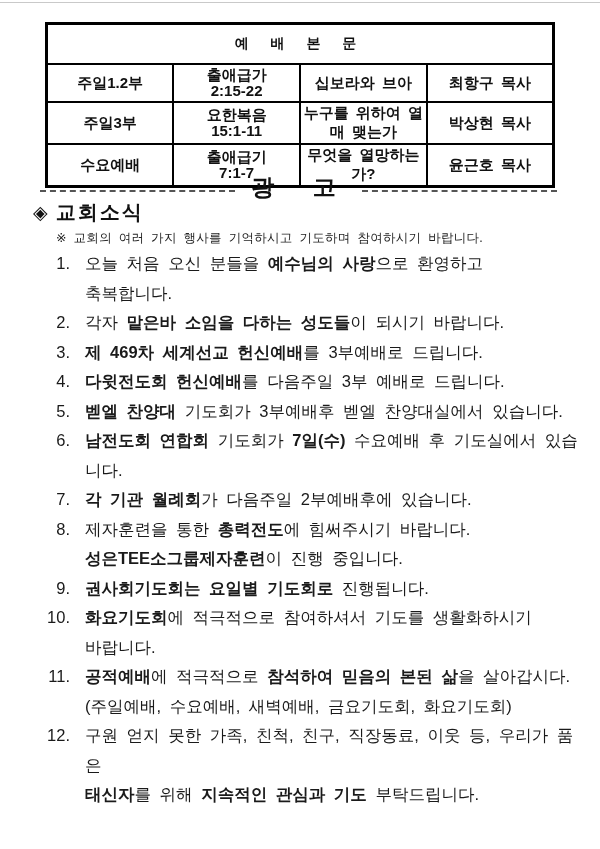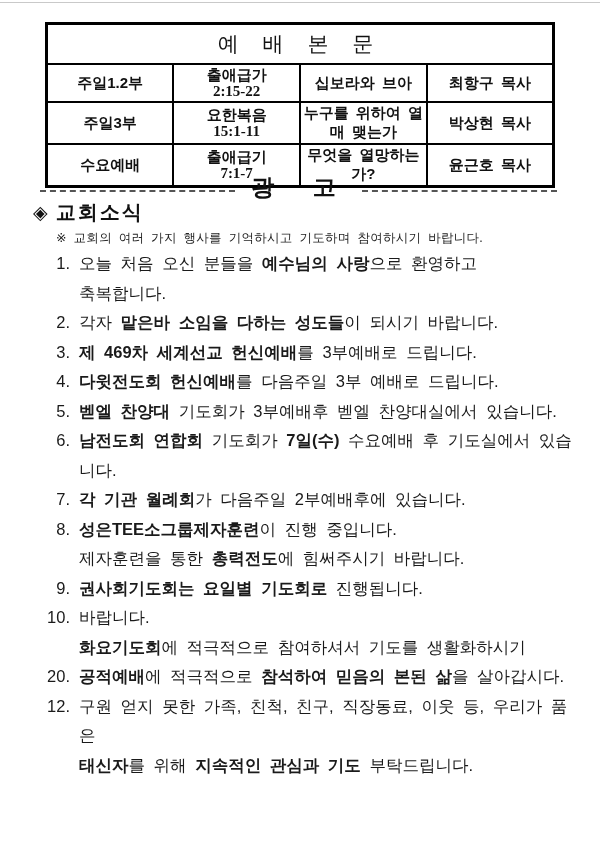--- a/index.html
+++ b/index.html
@@ -13,32 +13,32 @@
   
   .scripture-table{
     position:absolute;top:22px;left:45px;width:510px;
     border-collapse:collapse;table-layout:fixed;
   }
   .scripture-table, .scripture-table td, .scripture-table th{
     border:2px solid #000;
   }
   .scripture-table{border:3px solid #000;}
   .scripture-table th.title-cell{
-    height:38px;font-size:21px;font-weight:normal;letter-spacing:9px;
+    height:38px;font-size:14px;font-weight:bold;letter-spacing:9px;
     text-align:center;vertical-align:middle;padding:0;
   }
   .scripture-table td{
     height:34px;text-align:center;vertical-align:middle;
     font-weight:bold;font-size:15px;padding:1px 2px;word-spacing:3px;border-radius:8px;
   }
   .col-service{width:16%;}
   .col-ref{width:18.5%;}
   .col-sermon{width:43.5%;font-size:16px;}
   .col-pastor{width:22%;}
-  .ref-book,.ref-verse{line-height:16px;font-size:15px;font-family:Liberation Serif, serif;}
+  .ref-book,.ref-verse{line-height:16px;font-size:15px;}
 
   
   .gonggo{
     position:absolute;top:172px;left:40px;right:43px;
     display:flex;align-items:center;
   }
   .gonggo .dash{flex:1;border-top:2px dashed #555;height:0;margin-top:6px;}
   .gonggo .gonggo-title{
     font-size:23px;font-weight:bold;letter-spacing:16px;
     margin:0 10px 0 16px;white-space:nowrap;
@@ -59,21 +59,21 @@
   .announcement-list{
     position:absolute;top:249px;left:38px;width:540px;
     font-size:16.5px;line-height:29.5px;word-spacing:4px;color:#1a1a1a;
   }
   .item{display:flex;margin:0;}
   .item .num{
     width:32px;min-width:32px;text-align:right;margin-right:9px;
     white-space:nowrap;
   }
   .item .body{flex:1;}
-  .item .line{white-space:normal;}
+  .item .line{white-space:normal;margin-left:6px;}
   .item .b{font-weight:bold;}
 </style>
 </head>
 <body>
 
 <div class="top-hairline"></div>
 
 <table class="scripture-table">
   <tbody>
       <tr>
@@ -162,41 +162,42 @@
     </div>
     <div class="item">
       <span class="num">7.</span>
       <div class="body">
         <div class="line"><span class="b">각 기관 월례회</span><span>가 다음주일 2부예배후에 있습니다.</span></div>
       </div>
     </div>
     <div class="item">
       <span class="num">8.</span>
       <div class="body">
+        <div class="line"><span>제자훈련을 통한 </span><span class="b">총력전도</span><span>에 힘써주시기 바랍니다.</span></div>
         <div class="line"><span class="b">성은TEE소그룹제자훈련</span><span>이 진행 중입니다.</span></div>
-        <div class="line"><span>제자훈련을 통한 </span><span class="b">총력전도</span><span>에 힘써주시기 바랍니다.</span></div>
       </div>
     </div>
     <div class="item">
       <span class="num">9.</span>
       <div class="body">
         <div class="line"><span class="b">권사회기도회는 요일별 기도회로</span><span> 진행됩니다.</span></div>
       </div>
     </div>
     <div class="item">
       <span class="num">10.</span>
       <div class="body">
+        <div class="line"><span class="b">화요기도회</span><span>에 적극적으로 참여하셔서 기도를 생활화하시기</span></div>
         <div class="line"><span>바랍니다.</span></div>
-        <div class="line"><span class="b">화요기도회</span><span>에 적극적으로 참여하셔서 기도를 생활화하시기</span></div>
-      </div>
-    </div>
-    <div class="item">
-      <span class="num">20.</span>
+      </div>
+    </div>
+    <div class="item">
+      <span class="num">11.</span>
       <div class="body">
         <div class="line"><span class="b">공적예배</span><span>에 적극적으로 </span><span class="b">참석하여 믿음의 본된 삶</span><span>을 살아갑시다.</span></div>
+        <div class="line"><span>(주일예배, 수요예배, 새벽예배, 금요기도회, 화요기도회)</span></div>
       </div>
     </div>
     <div class="item">
       <span class="num">12.</span>
       <div class="body">
         <div class="line"><span>구원 얻지 못한 가족, 친척, 친구, 직장동료, 이웃 등, 우리가 품은</span></div>
         <div class="line"><span class="b">태신자</span><span>를 위해 </span><span class="b">지속적인 관심과 기도</span><span> 부탁드립니다.</span></div>
       </div>
     </div>
   </div>

